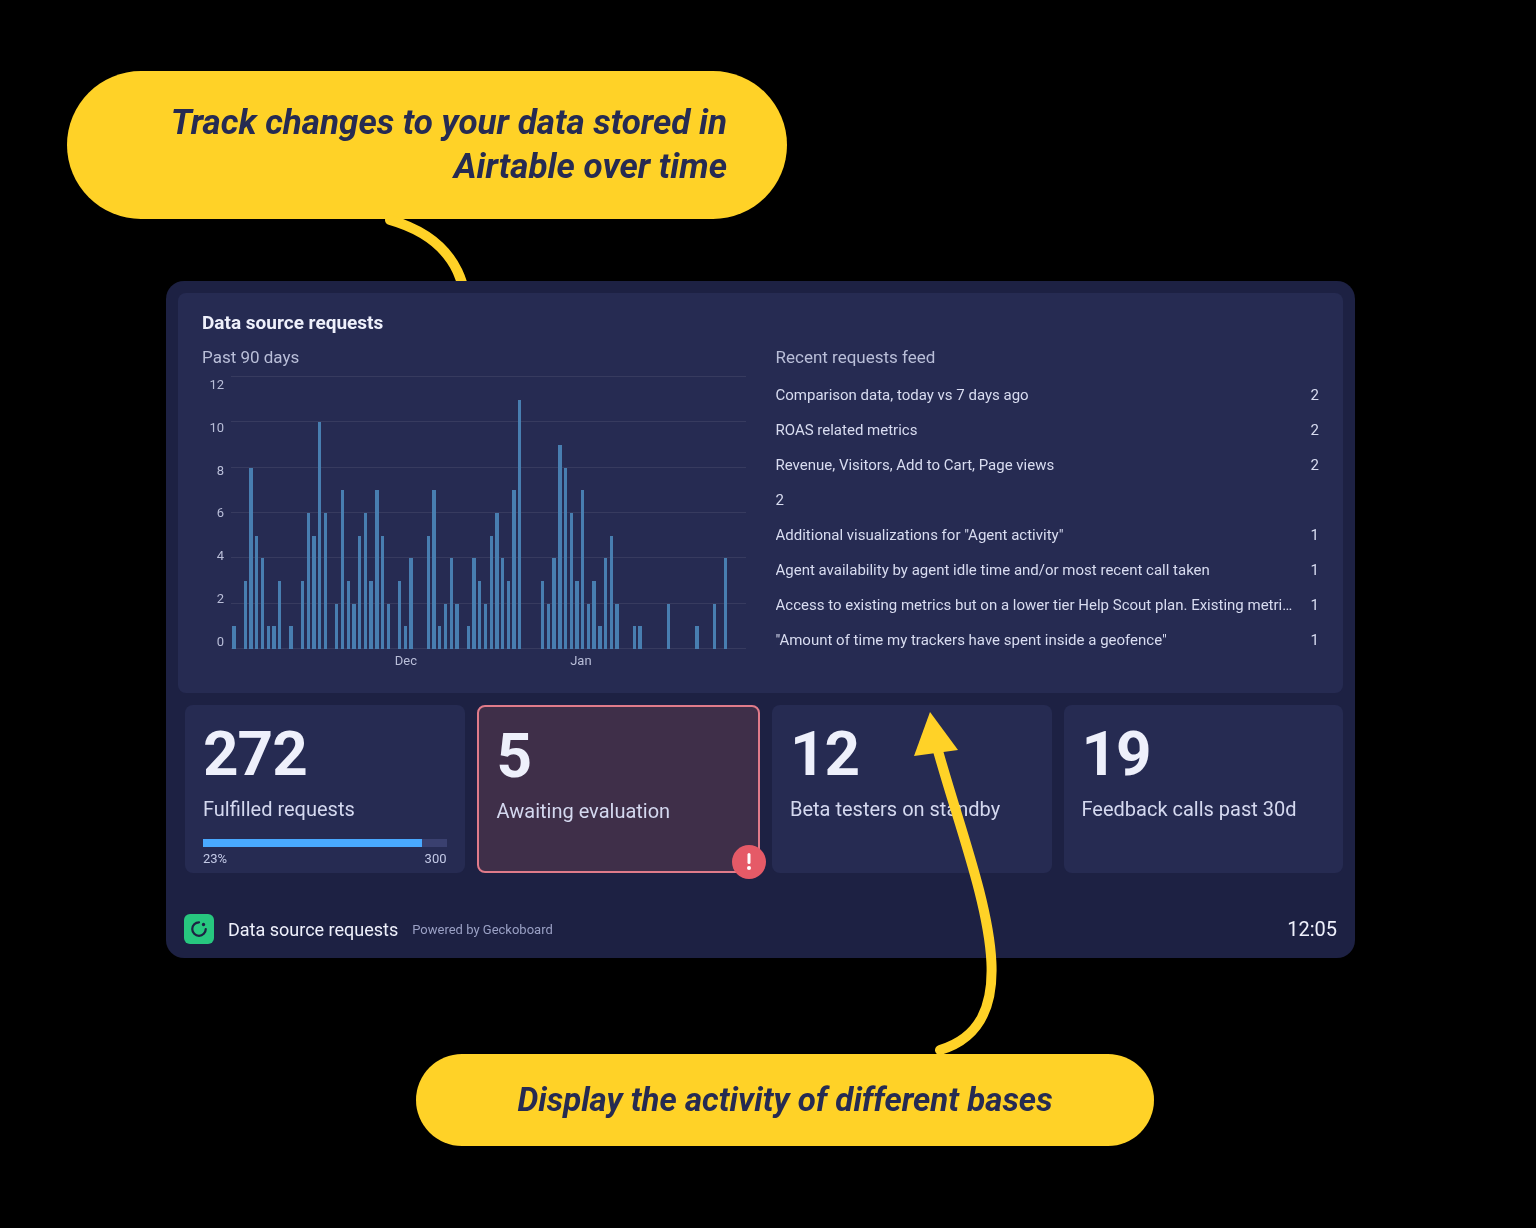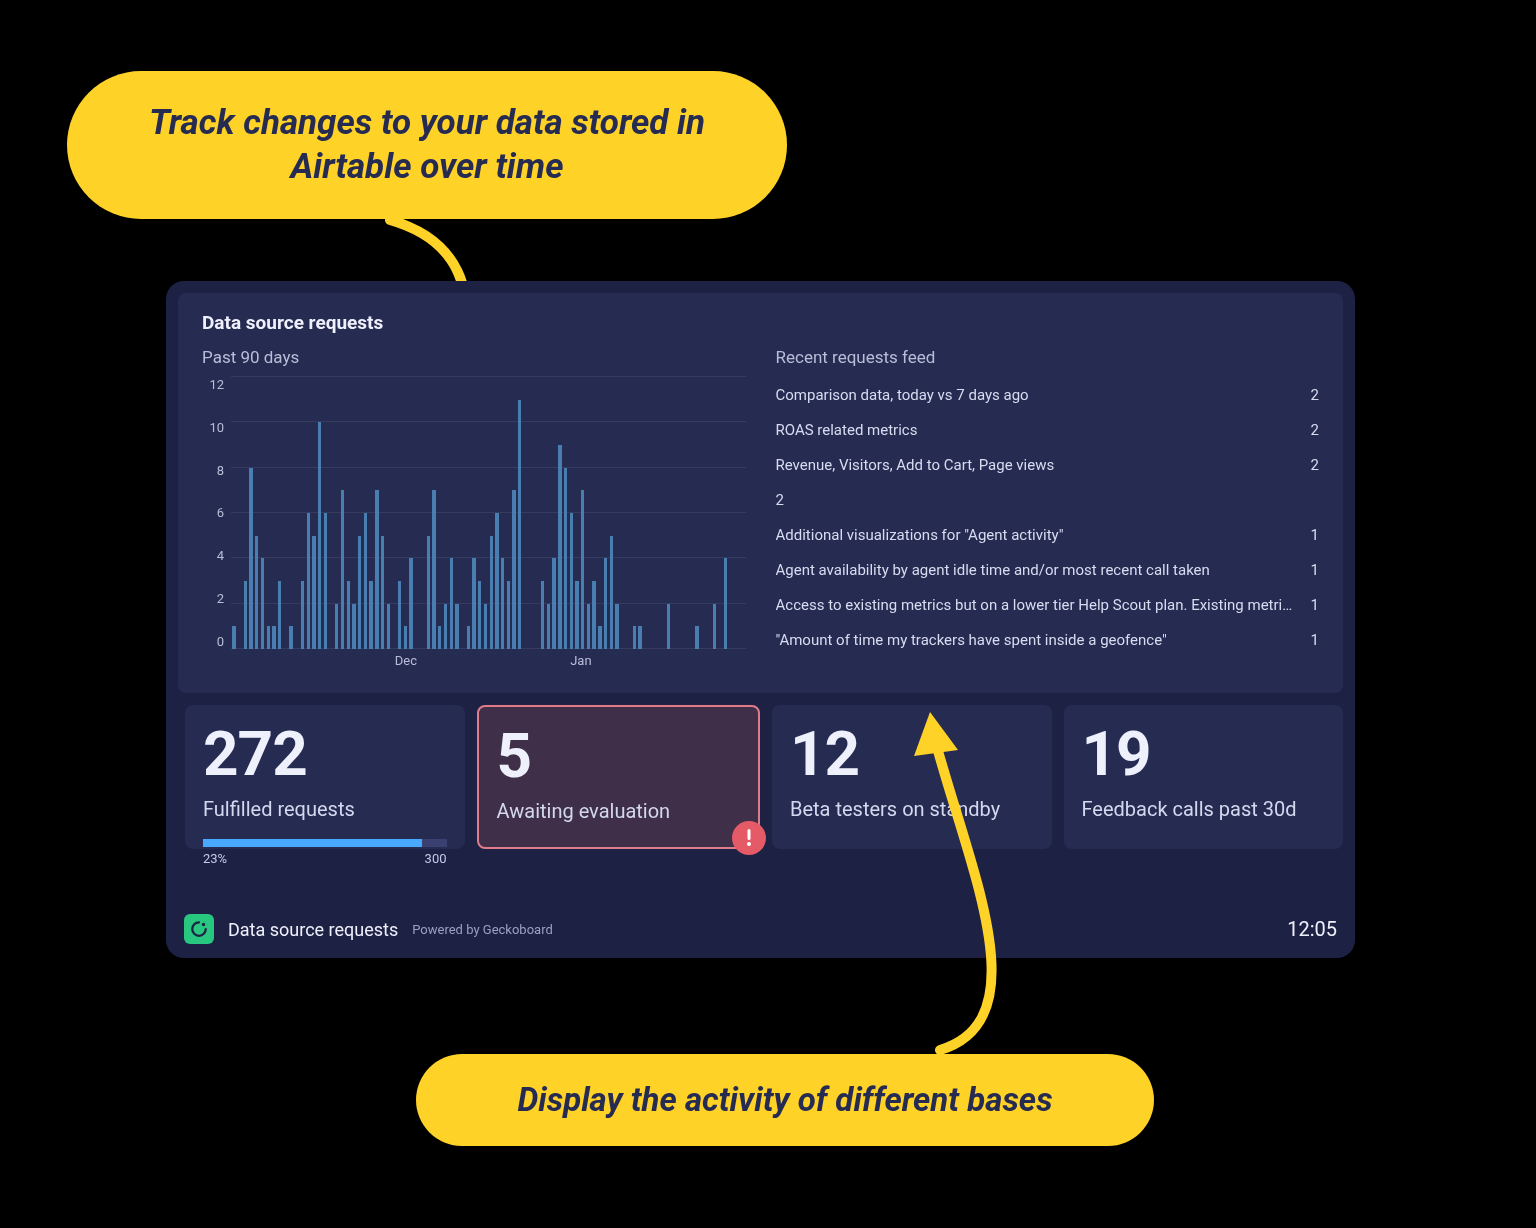--- a/index.html
+++ b/index.html
@@ -130,21 +130,21 @@
     padding: 8.5px 0;
     gap: 16px;
   }
   .feed-row .txt { flex:1; min-width:0; white-space:nowrap; overflow:hidden; text-overflow:ellipsis; }
   .feed-row .cnt { color: #d8dcf0; font-variant-numeric: tabular-nums; }
 
   
   .tiles {
     position: absolute;
     left: 12px; right: 12px; top: 424px;
-    height: 144px;
+    height: 168px;
     display: flex; gap: 12px; padding-left: 7px;
   }
   .tile {
     flex: 1 1 0;
     background: var(--panel);
     border-radius: 8px;
     padding: 18px 18px 14px 18px;
     position: relative;
   }
   .tile.alert {
@@ -206,21 +206,21 @@
   .footer-time { margin-left:auto; font-size: 20px; color: #eef0fb; }
 
   
   .callout {
     position: absolute;
     background: var(--yellow);
     color: var(--ink);
     font-style: italic;
     font-weight: 700;
     border-radius: 999px;
-    text-align: center;
+    text-align: right;
     display:flex; align-items:center; justify-content:center;
     line-height: 1.25;
   }
   .callout.top {
     left: 67px; top: 71px;
     width: 720px; height: 148px;
     font-size: 35px;
     border-radius: 80px;
     padding: 12px 60px;
   }

